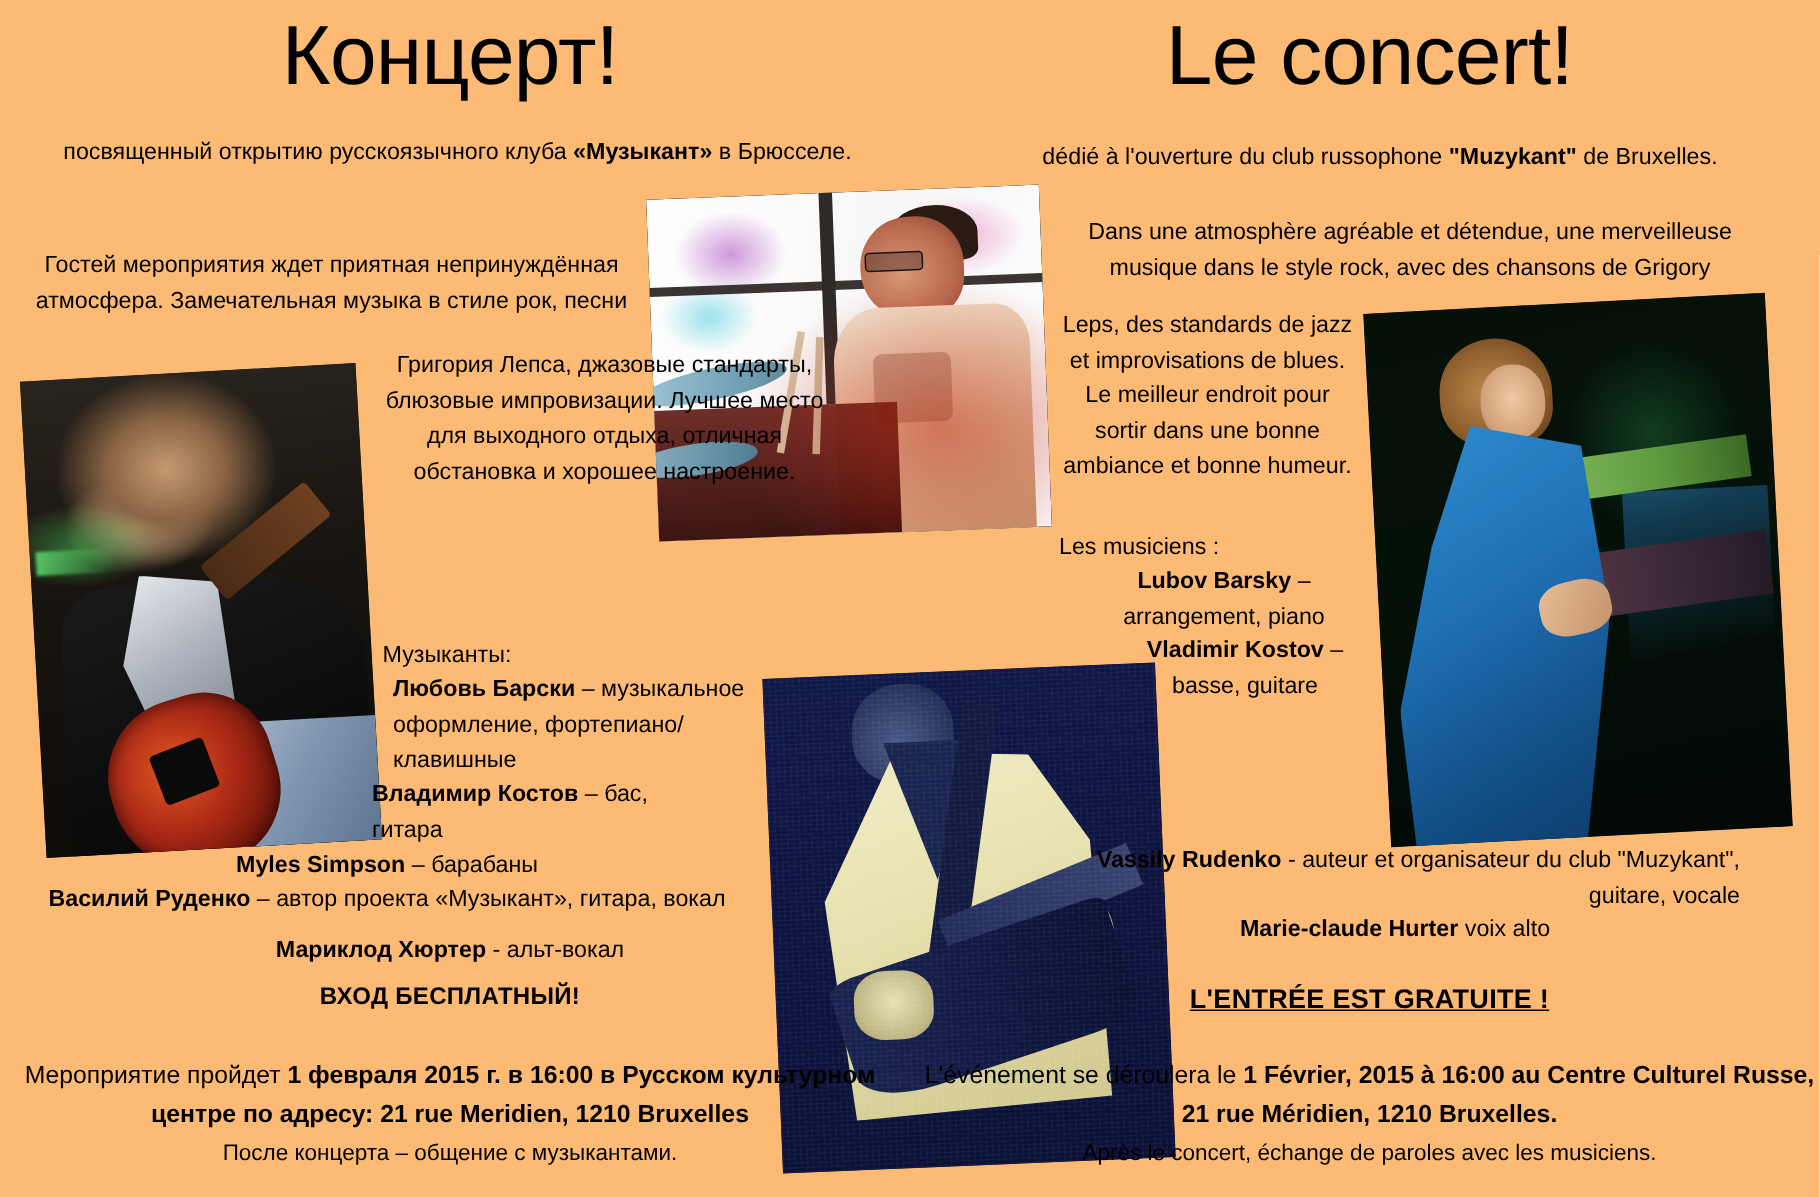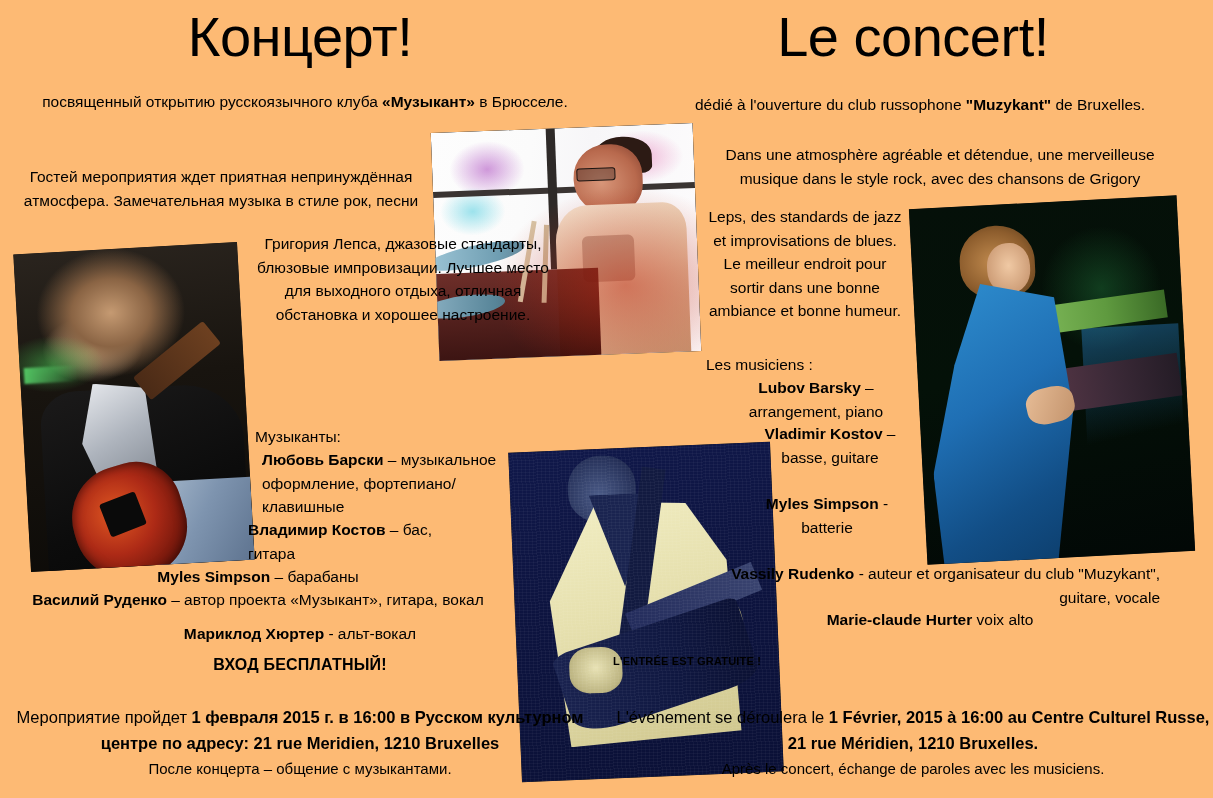--- a/index.html
+++ b/index.html
@@ -60,22 +60,22 @@
   #mus-fr-2 { left: 760px; top: 422px; width: 140px; text-align: center; }
   #mus-fr-3 { left: 757px; top: 492px; width: 140px; text-align: center; }
   #mus-fr-4 { left: 700px; top: 562px; width: 460px; text-align: right; }
   #mus-fr-5 { left: 700px; top: 608px; width: 460px; text-align: center; }
 
   #free-ru {
     left: 0px; top: 653px; width: 600px; text-align: center;
     font-size: 16px; font-weight: 700; letter-spacing: 0.2px;
   }
   #free-fr {
-    left: 613px; top: 653px; width: 600px; text-align: left;
-    font-size: 11px; font-weight: 700; letter-spacing: 0.2px;
+    left: 613px; top: 653px; width: 600px; text-align: center;
+    font-size: 18px; font-weight: 700; letter-spacing: 0.2px; text-decoration: underline;
   }
 
   #info-ru { left: 0px; top: 705px; width: 600px; text-align: center; font-size: 16.5px; line-height: 1.55; }
   #info-fr { left: 613px; top: 705px; width: 600px; text-align: center; font-size: 16.5px; line-height: 1.55; }
   #info-ru .small, #info-fr .small { font-size: 15px; }
 
   
   .photo {
     position: absolute;
     overflow: hidden;
@@ -421,21 +421,20 @@
 
   <div class="txt" id="para-fr">Dans une atmosphère agréable et détendue, une merveilleuse musique dans le style rock, avec des chansons de Grigory</div>
   <div class="txt" id="para-fr2">Leps, des standards de jazz et improvisations de blues. Le meilleur endroit pour sortir dans une bonne ambiance et bonne humeur.</div>
 
   <div class="txt" id="mus-fr-head">Les musiciens :</div>
 
   <div class="txt" id="mus-fr-1"><b>Lubov Barsky</b><span> – arrangement, piano</span></div>
 
   <div class="txt" id="mus-fr-2"><b>Vladimir Kostov</b><span> – basse, guitare</span></div>
 
-  <div class="txt" id="mus-fr-3"><b>Myles Simpson</b><span> - batterie</span></div>
 
   <div class="txt" id="mus-fr-4"><b>Vassily Rudenko</b><span> - auteur et organisateur du club "Muzykant", guitare, vocale</span></div>
 
   <div class="txt" id="mus-fr-5"><b>Marie-claude Hurter</b><span>  voix alto</span></div>
 
   <div class="txt" id="free-fr">L'ENTRÉE EST GRATUITE !</div>
 
   <div class="txt" id="info-fr">
     <span>L'événement se déroulera le </span><b>1 Février, 2015 à 16:00 au Centre Culturel Russe, 21 rue Méridien, 1210 Bruxelles.</b><br>
     <span class="small">Après le concert, échange de paroles avec les musiciens.</span>

